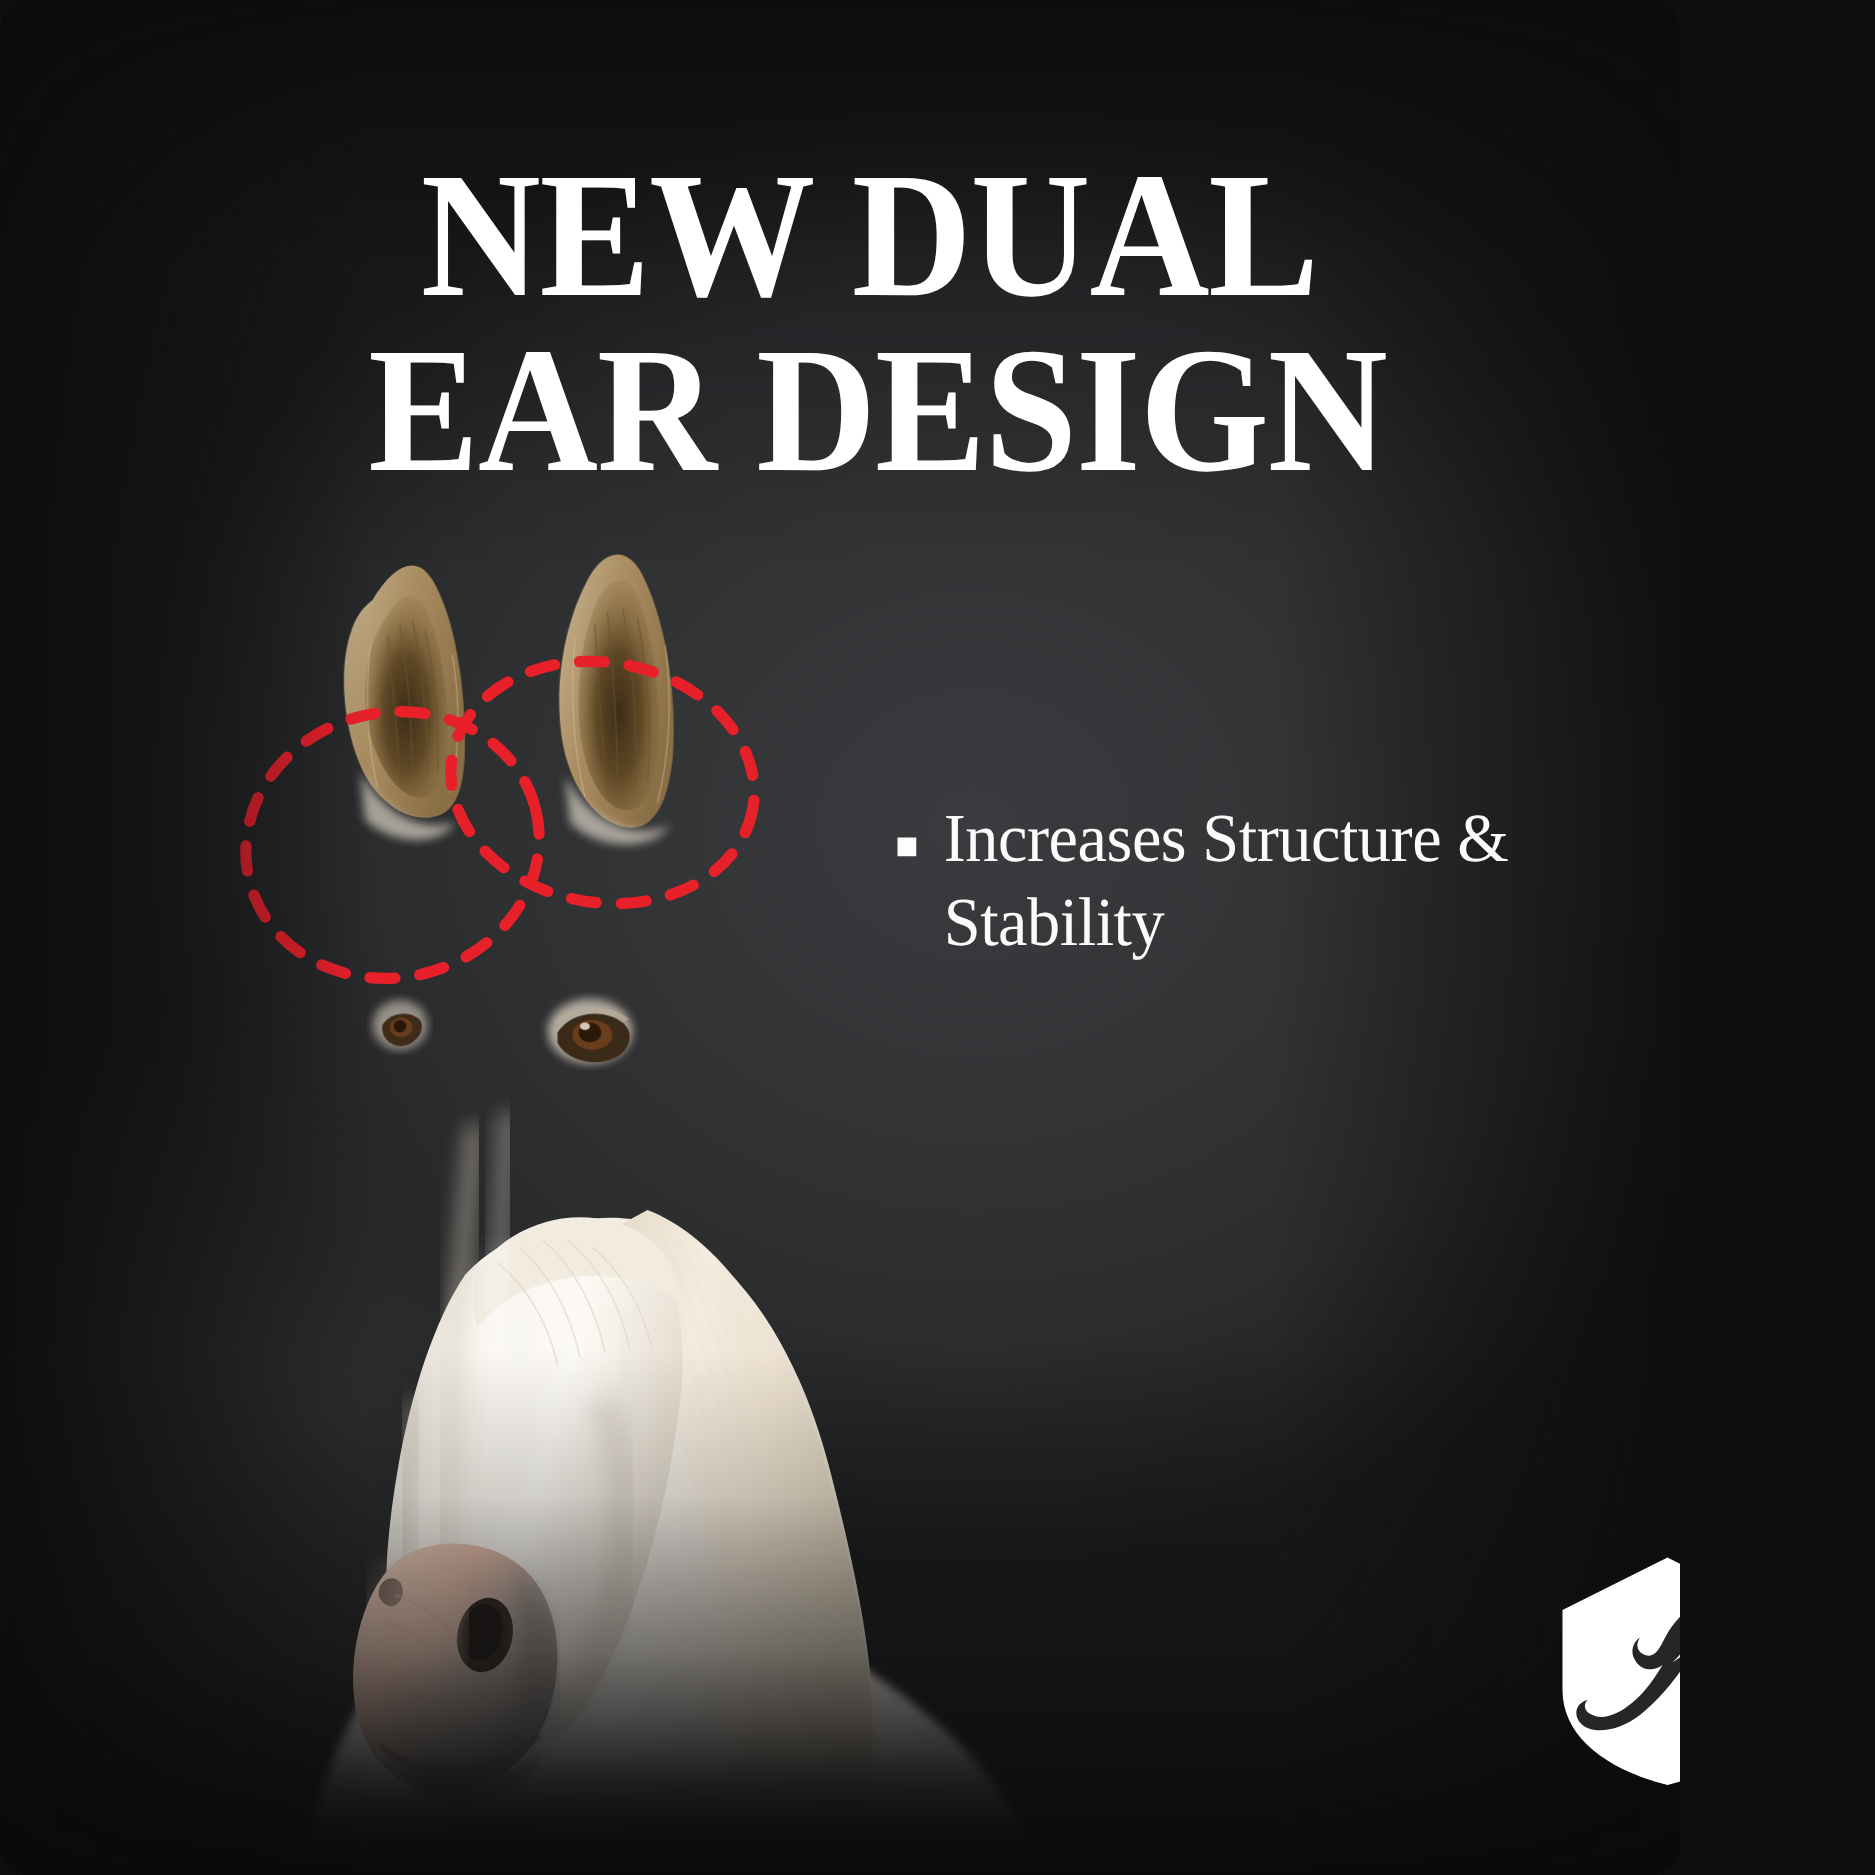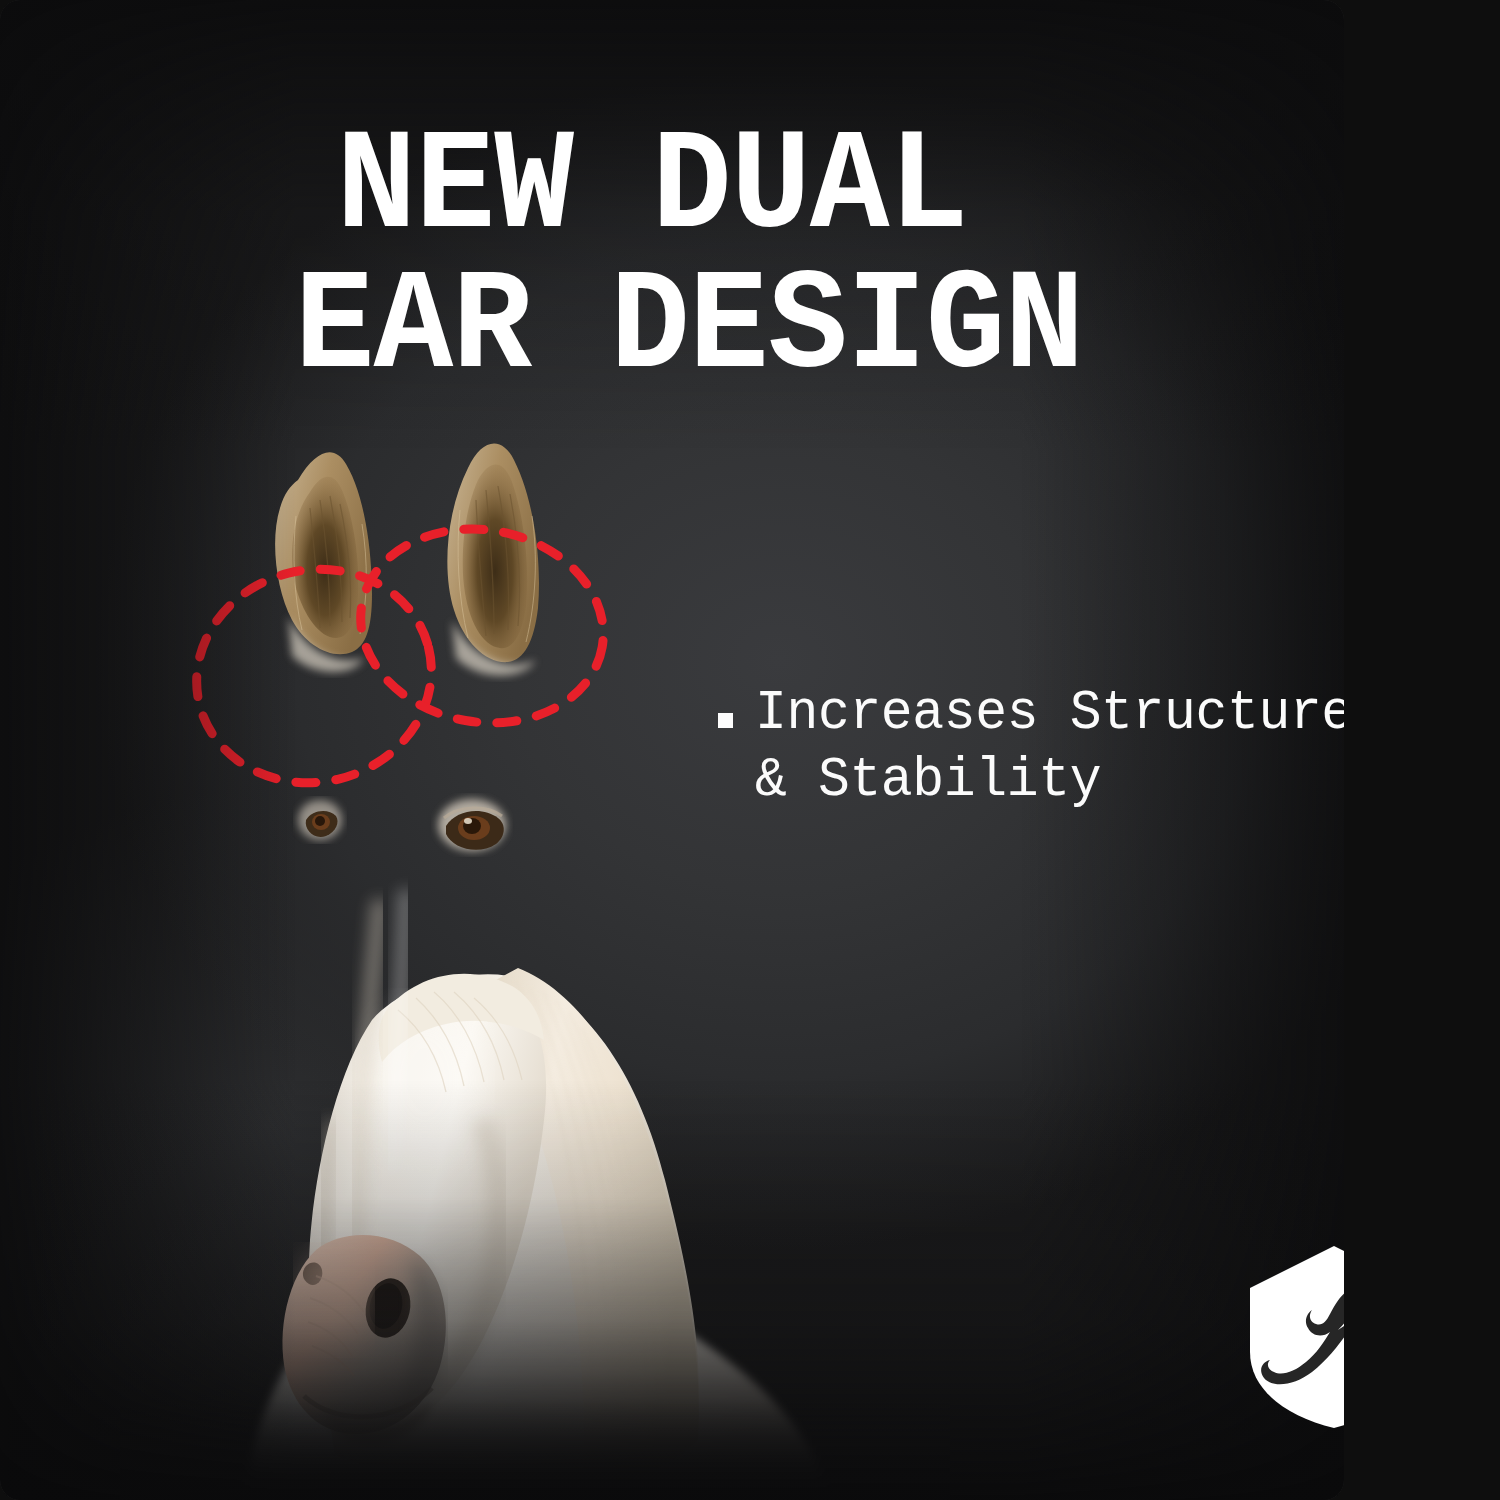--- a/index.html
+++ b/index.html
@@ -1,20 +1,20 @@
 <!DOCTYPE html>
 <html><head>
 <meta charset="utf-8">
 <style>
   html,body{margin:0;padding:0;background:#0e0e0e;}
   #stage{
     position:relative;
     width:1344px;height:1500px;
     overflow:hidden;
-    font-family:Liberation Mono, monospace;
+    font-family:Liberation Serif, serif;
     background:#242424;
     border-radius:20px;
   }
   
   .bg-base{
     position:absolute;inset:0;
     background:#1b1b1c;
   }
   .bg-glow{
     position:absolute;inset:0;
@@ -44,21 +44,21 @@
     transform:scaleX(0.93);
     transform-origin:left top;
     white-space:nowrap;
   }
   .headline .l1{display:block;padding-left:50px;}
   .headline .l2{display:block;padding-left:5px;}
 
   
   .bullets{
     position:absolute;
-    left:718px; top:638px; width:700px;margin-top:43px;
+    left:718px; top:638px; width:700px;
   }
   .bullet{
     display:flex;
     align-items:flex-start;
     margin-bottom:68px;
   }
   .bullet-mark{
     width:15px;height:15px;
     background:#fdfdfd;
     flex:0 0 15px;

